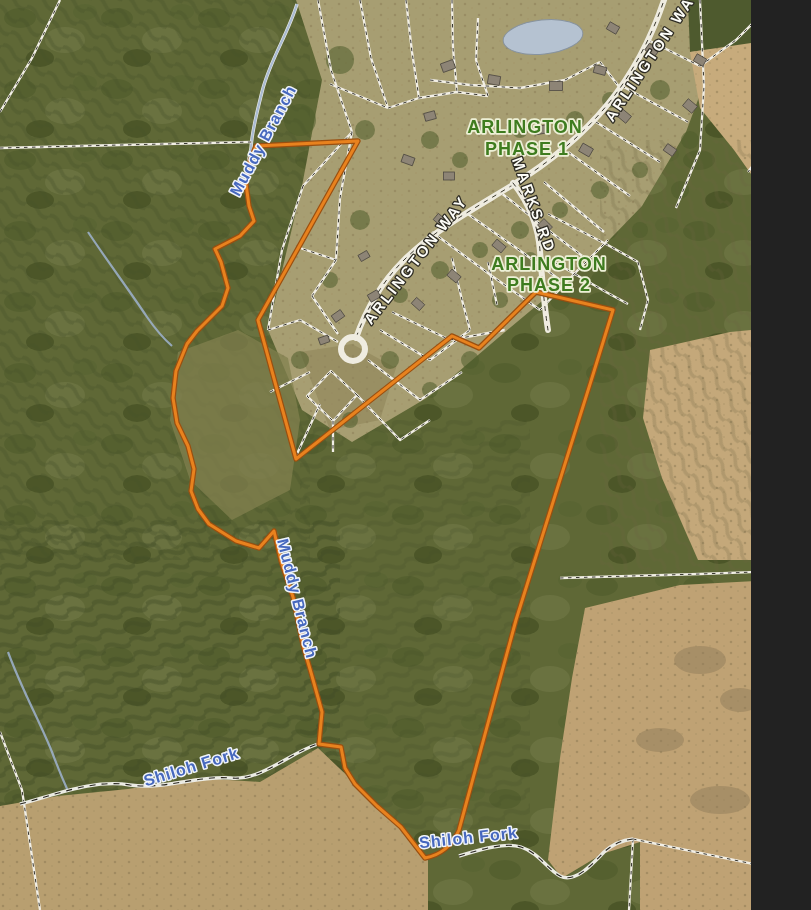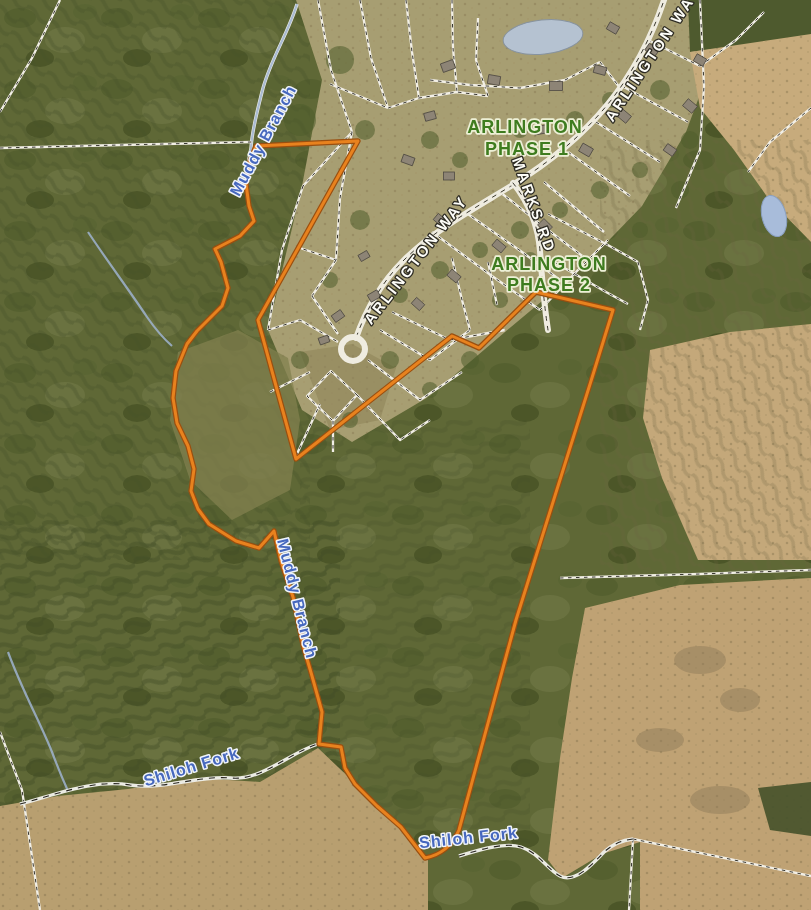--- a/index.html
+++ b/index.html
@@ -1,16 +1,16 @@
 <!DOCTYPE html>
 <html><head>
 <meta charset="utf-8">
 <style>
   html,body{margin:0;padding:0;background:#222;}
-  .map-frame{position:relative;width:811px;height:910px;overflow:hidden;font-family:"Liberation Sans",sans-serif;}
+  .map-frame{position:relative;width:751px;height:910px;overflow:hidden;font-family:"Liberation Sans",sans-serif;}
   svg{position:absolute;left:0;top:0;display:block;}
   text{text-anchor:middle;font-family:"Liberation Sans",sans-serif;paint-order:stroke fill;stroke-linejoin:round;}
   .lbl-green{font-size:18px;font-weight:bold;letter-spacing:1px;stroke:#edf0d6;stroke-width:3.4px;}
   .lbl-road{font-size:15px;font-weight:bold;letter-spacing:2.5px;stroke:#2d2b23;stroke-width:2.6px;}
   .lbl-water{font-size:16px;font-weight:bold;letter-spacing:1px;stroke:#f0f4fb;stroke-width:3px;}
   .road{fill:none;stroke:#efece0;stroke-width:6;stroke-linecap:round;}
   .road-dash{fill:none;stroke:#3a382e;stroke-width:1;stroke-dasharray:4 6;stroke-linecap:round;}
   .lotline{fill:none;stroke:#f2efe6;stroke-width:2.3;stroke-linejoin:round;}
   .lotline-dash{fill:none;stroke:#23211c;stroke-width:.9;stroke-dasharray:3.5 4.5;}
   .creek{fill:none;stroke:#ebebe4;stroke-width:3.4;}

